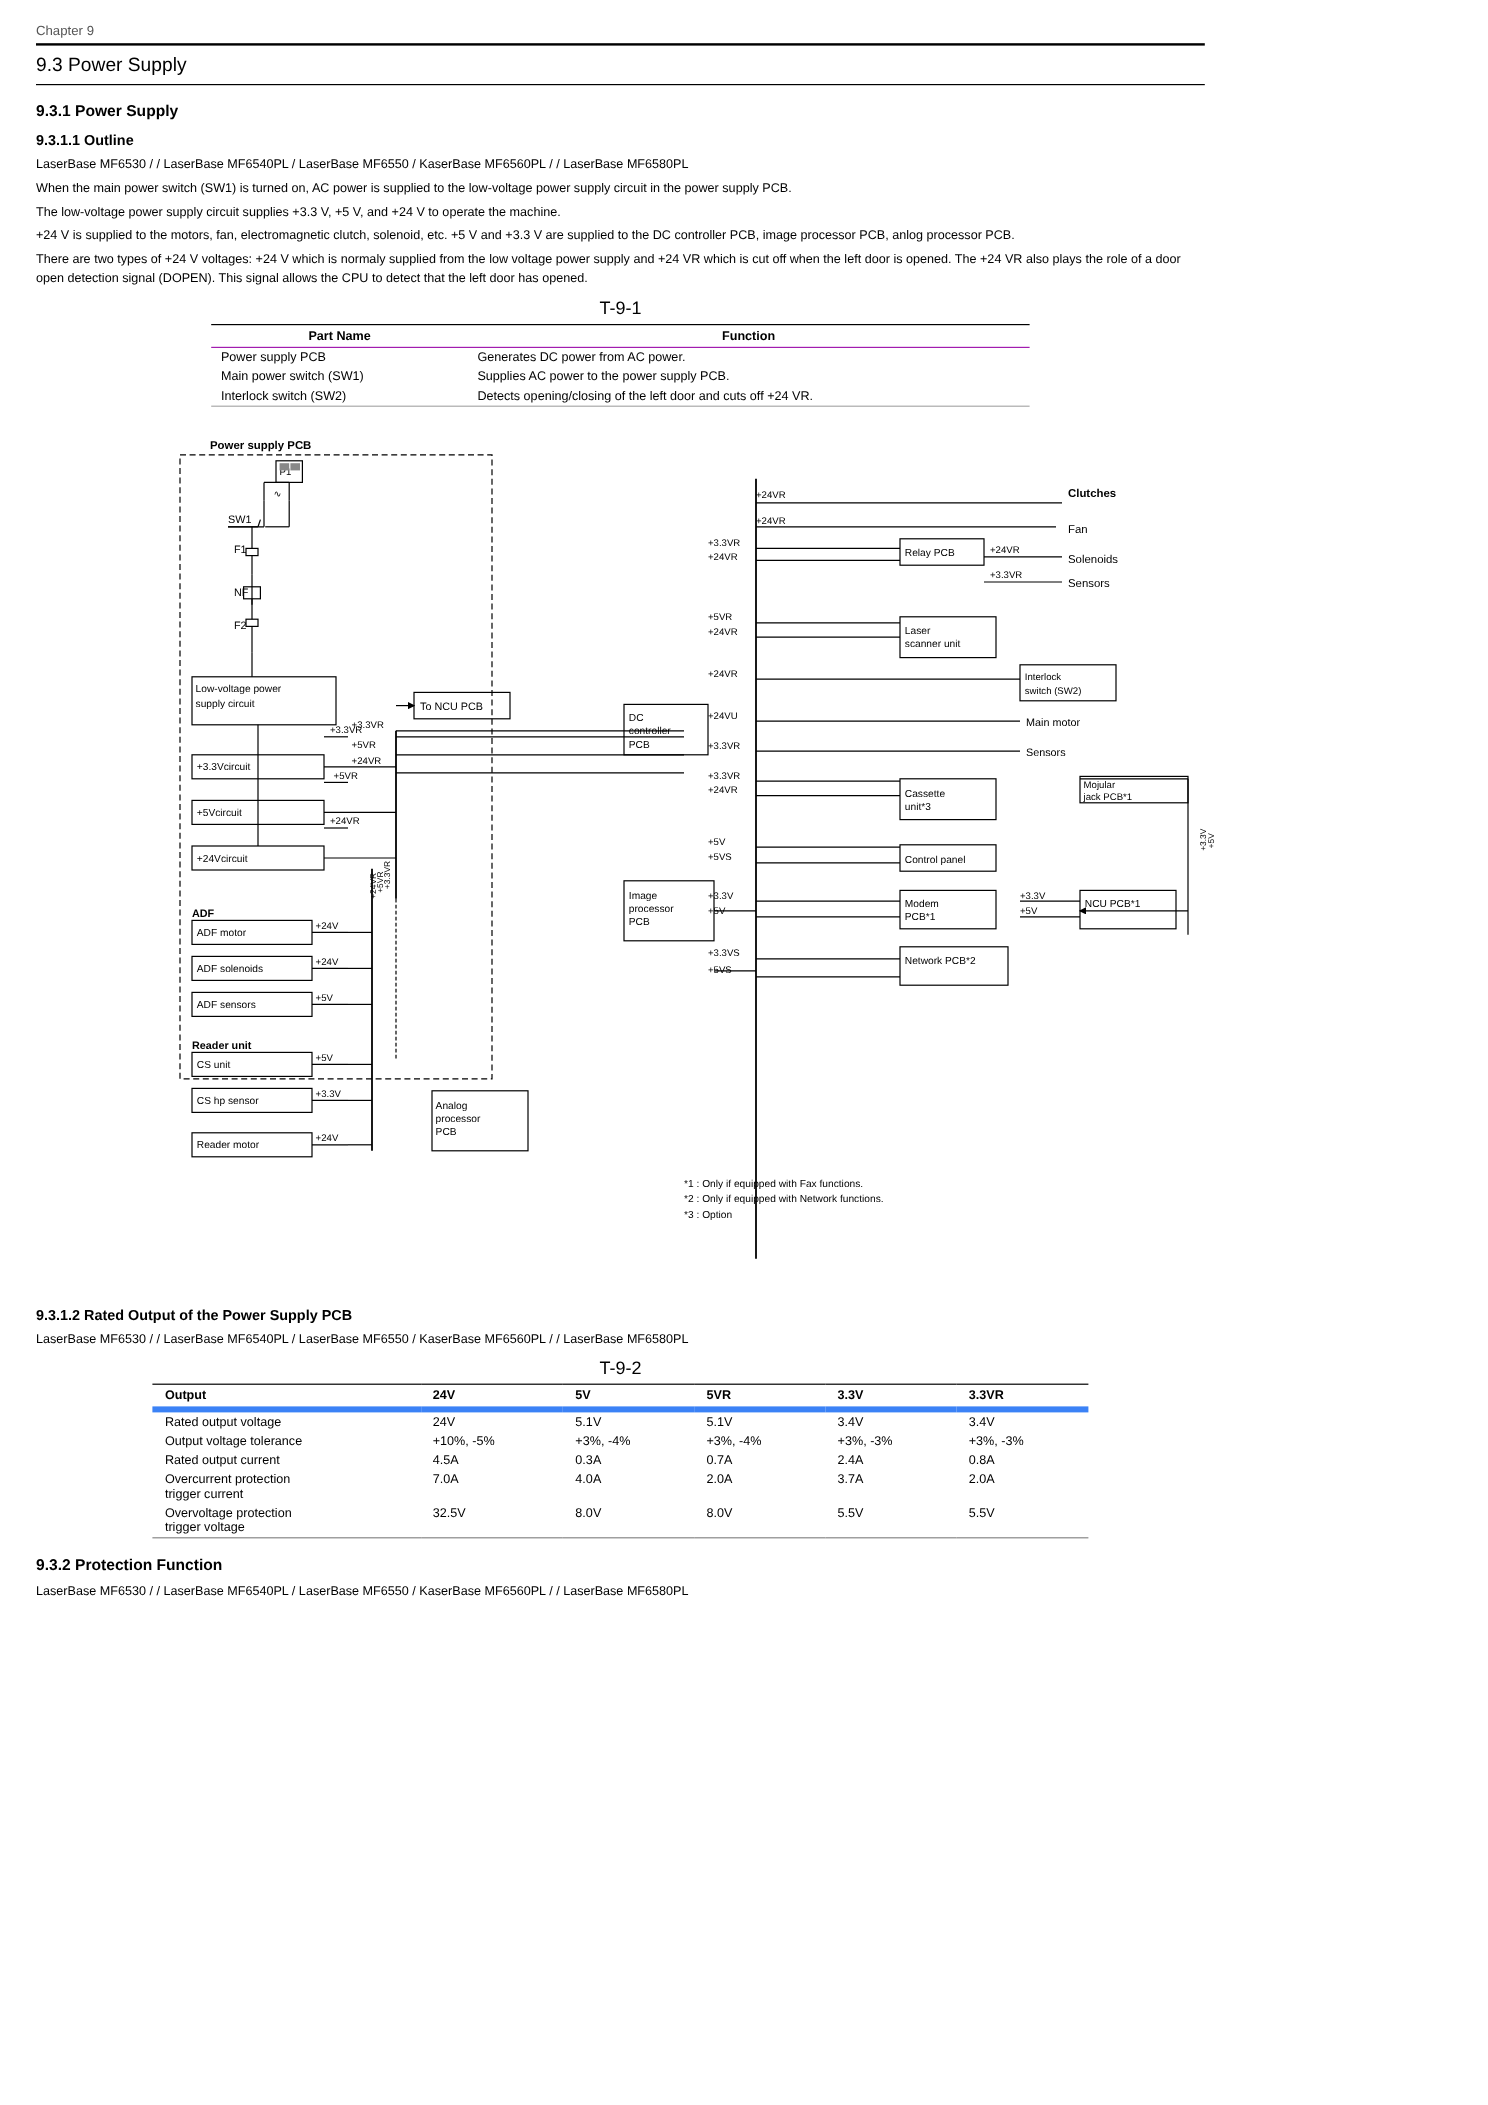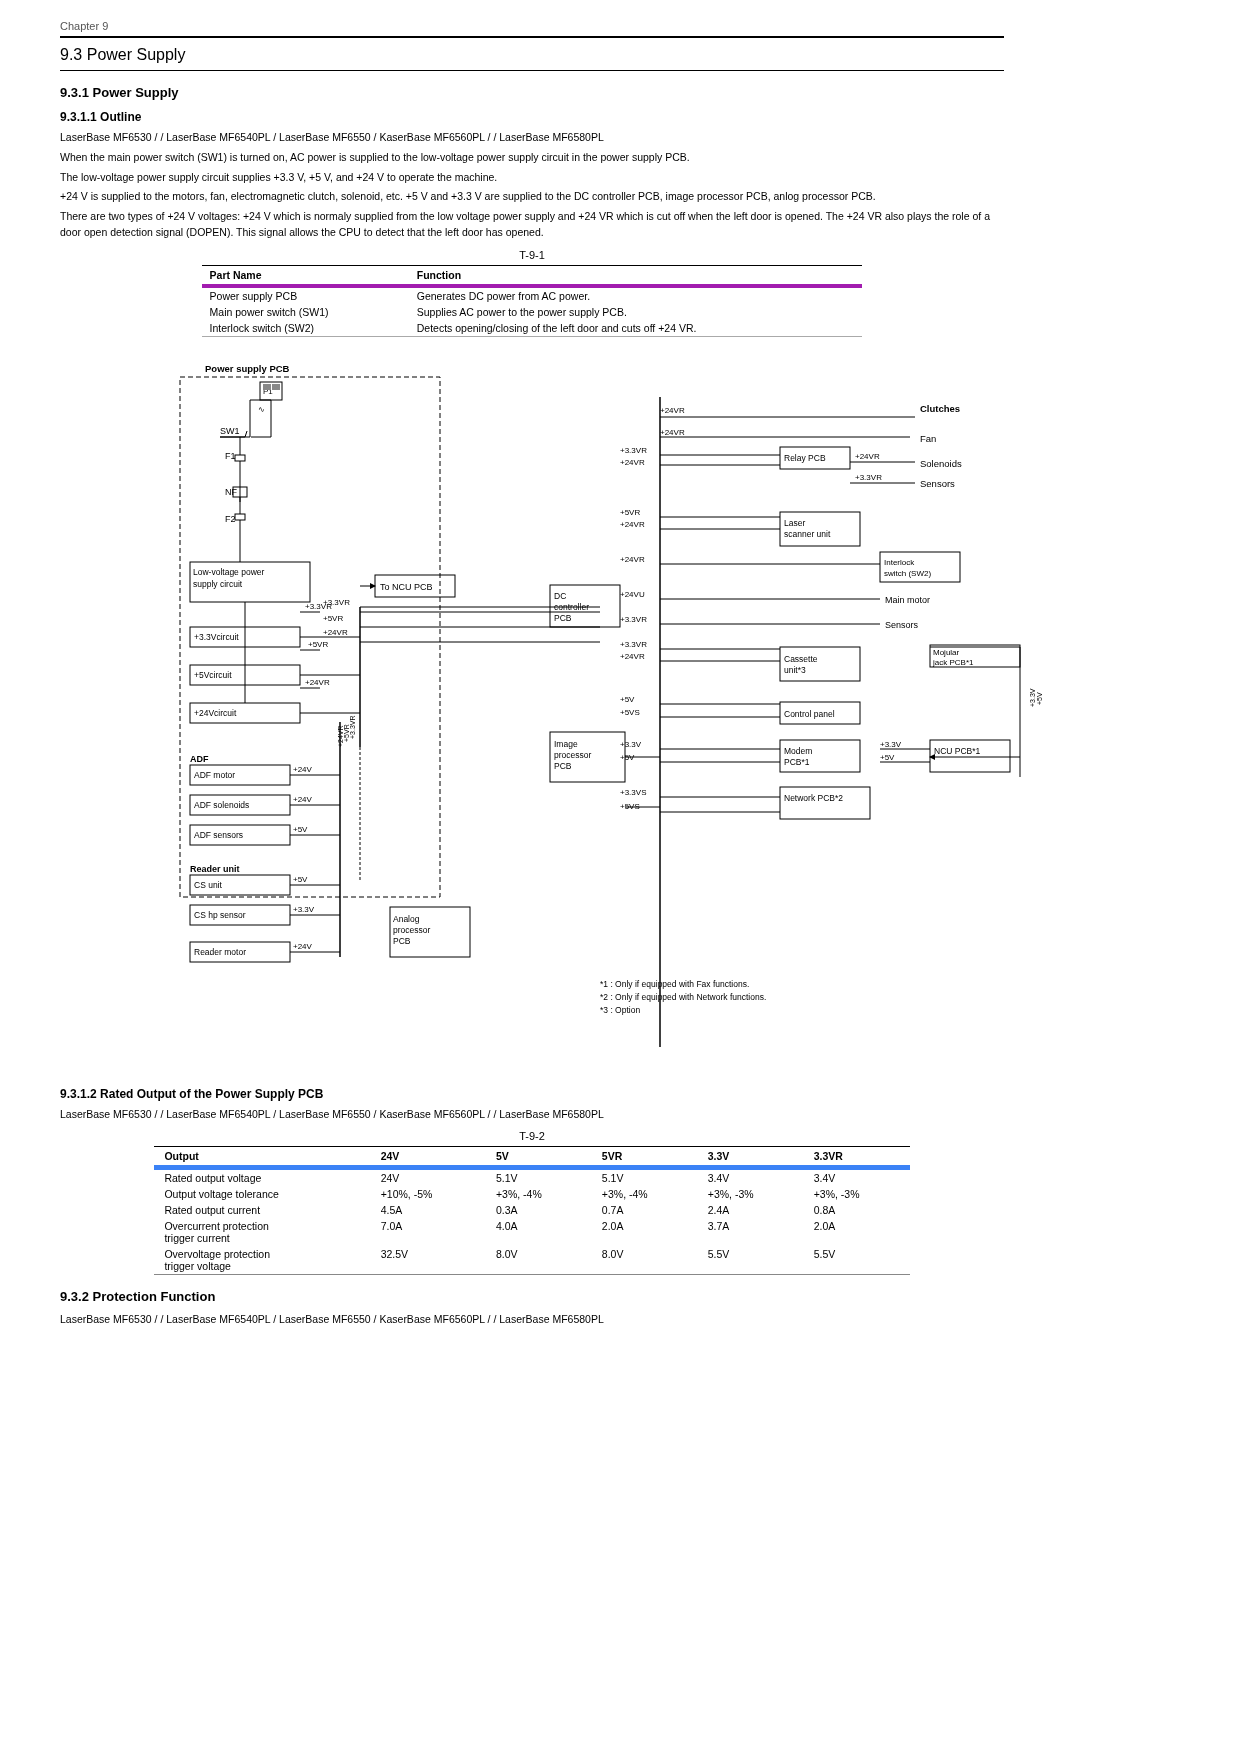--- a/index.html
+++ b/index.html
@@ -7,21 +7,21 @@
       font-family: Arial, Helvetica, sans-serif;
       font-size: 11px;
       background: #fff;
       color: #000;
       width: 1240px;
       min-height: 1754px;
       padding: 0;
     }
     .page {
       width: 1064px;
-      padding: 20px 60px 40px 60px;
+      padding: 20px 60px 40px 30px;
     }
     .chapter-header {
       border-bottom: 2px solid #000;
       padding-bottom: 4px;
       margin-bottom: 8px;
       font-size: 11px;
       color: #555;
     }
     .section-title {
       font-size: 16px;
@@ -42,34 +42,34 @@
       margin-bottom: 6px;
       margin-top: 10px;
     }
     .body-text {
       font-size: 10.5px;
       line-height: 1.5;
       margin-bottom: 4px;
     }
     .table-label {
       text-align: center;
-      font-size: 11px;
+      font-size: 15px;
       margin: 8px 0 4px 0;
     }
     .parts-table {
       width: 70%;
       border-collapse: collapse;
       margin: 0 auto 8px auto;
       font-size: 10.5px;
     }
     .parts-table th {
       border-top: 1.5px solid #000;
-      border-bottom: 4px solid #a21caf;
+      border-bottom: 1px solid #a21caf;
       padding: 3px 8px;
-      text-align: left;
+      text-align: center;
       font-weight: bold;
     }
     .parts-table td {
       padding: 2px 8px;
       vertical-align: top;
     }
     .parts-table tr:last-child td {
       border-bottom: 1px solid #aaa;
     }
     .diagram-area {

